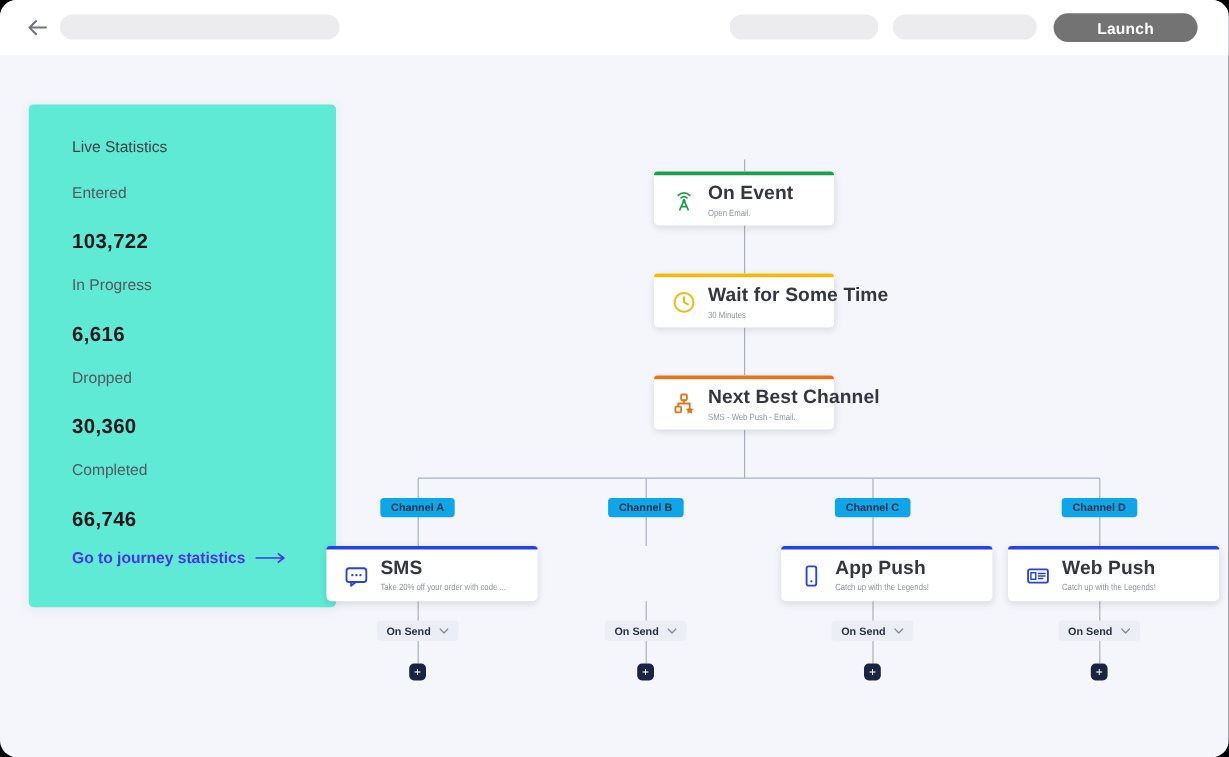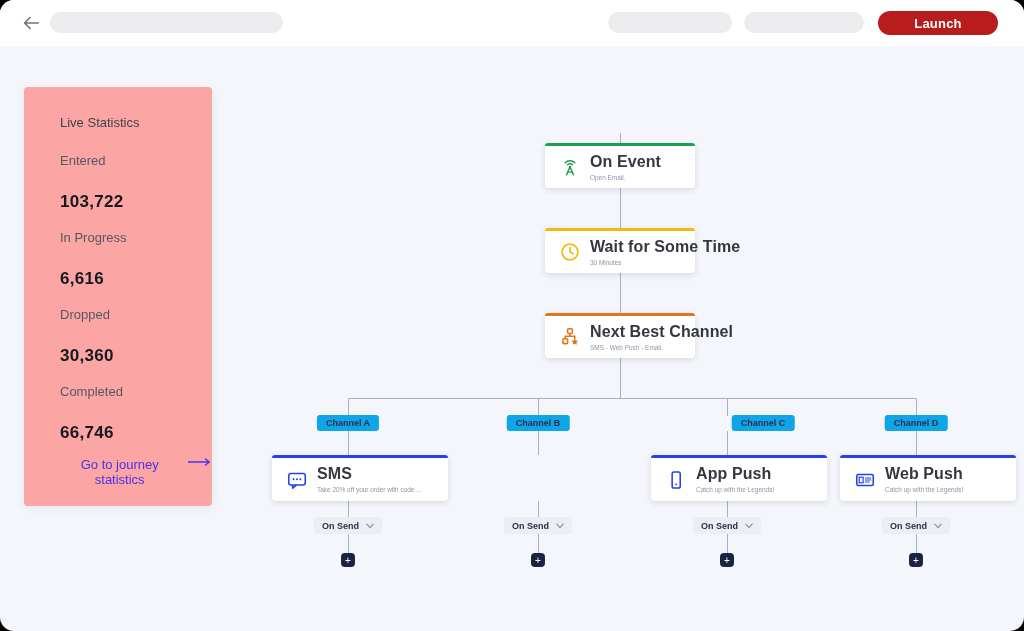--- a/index.html
+++ b/index.html
@@ -16,31 +16,31 @@
   .pill-a { left:608px; width:124px; }
   .pill-b { left:744px; width:120px; }
   .launch-btn {
     position:absolute; left:878px; top:11px; width:120px; height:24px;
     border:none; border-radius:12px; color:#fff; font-weight:700; font-size:13px;
     letter-spacing:.2px; display:flex; align-items:center; justify-content:center;
     font-family:"Liberation Sans", sans-serif; cursor:pointer;
   }
   
   .stats-card {
-    position:absolute; left:24px; top:87px; width:188px; height:419px;
-    background:#fca5a5; border-radius:4px; box-shadow:0 2px 10px rgba(25,39,80,.07);
+    position:absolute; left:24px; top:87px; width:256px; height:419px;
+    background:#5eead4; border-radius:4px; box-shadow:0 2px 10px rgba(25,39,80,.07);
   }
   .stats-title { position:absolute; left:36px; top:28px; font-size:13px; color:#3F4249; }
   .stat { position:absolute; left:36px; }
   .stat-label { font-size:13px; color:#55585F; }
   .stat-value { margin-top:24px; font-size:17px; font-weight:700; color:#17181C; letter-spacing:.3px; }
   .stat-0 { top:66px; } .stat-1 { top:143px; } .stat-2 { top:220px; } .stat-3 { top:297px; }
   .journey-link {
-    position:absolute; left:36px; top:370px; display:flex; gap:9px;
-    font-size:13px; font-weight:400; background:transparent; border:none; padding:0; cursor:pointer;
+    position:absolute; left:36px; top:370px; display:flex; align-items:center; gap:9px;
+    font-size:13px; font-weight:700; background:transparent; border:none; padding:0; cursor:pointer;
     font-family:"Liberation Sans", sans-serif;
   }
   
   .connectors { position:absolute; left:0; top:0; pointer-events:none; }
   
   .node {
     position:absolute; background:#fff; border-radius:4px;
     box-shadow:0 2px 6px rgba(20,30,60,.13); cursor:pointer;
   }
   .trigger-node { left:545px; width:150px; height:45px; }
@@ -105,21 +105,21 @@
 
   <header class="topbar">
     <button class="back-btn">
       <svg class="ic" width="22" height="22" viewBox="0 0 24 24">
         <path d="M20 12 H5 M11 18 l-6 -6 6 -6" stroke="#70747C" stroke-width="1.8" fill="none" stroke-linecap="round" stroke-linejoin="round"></path>
       </svg>
     </button>
     <div class="pill-ph pill-title"></div>
     <div class="pill-ph pill-a"></div>
     <div class="pill-ph pill-b"></div>
-    <button class="launch-btn" style="background: #b91c1c;">Launch</button>
+    <button class="launch-btn" style="background: #737373;">Launch</button>
   </header>
 
   <aside class="stats-card">
     <div class="stats-title">Live Statistics</div>
 
     <div class="stat stat-0">
       <div class="stat-label">Entered</div>
       <div class="stat-value">103,722</div>
     </div>
     <div class="stat stat-1">
@@ -190,21 +190,21 @@
       </span>
       <div class="node-text">
         <div class="node-title">Next Best Channel</div>
         <div class="node-sub">SMS - Web Push - Email.</div>
       </div>
     </div>
   </div>
 
   <div class="edge-label" style="left:348px">Channel A</div>
   <div class="edge-label" style="left:538px">Channel B</div>
-  <div class="edge-label" style="left:763px">Channel C</div>
+  <div class="edge-label" style="left:727px">Channel C</div>
   <div class="edge-label" style="left:916px">Channel D</div>
 
   <div class="node branch-node" style="left:272px">
     <div class="accent" style="background: rgb(39, 66, 227);"></div>
     <div class="node-body">
       <span class="node-icon" style="color:#2742E3">
         <svg class="ic" width="22" height="22" viewBox="0 0 24 24">
           <rect x="3" y="5" width="18" height="12.5" rx="2.4" stroke="currentColor" stroke-width="1.7" fill="none"></rect>
           <path d="M7.2 17.5 V21 l4.2 -3.5" stroke="currentColor" stroke-width="1.7" fill="none" stroke-linejoin="round"></path>
           <circle cx="8.3" cy="11.2" r="1.1" fill="currentColor"></circle>

